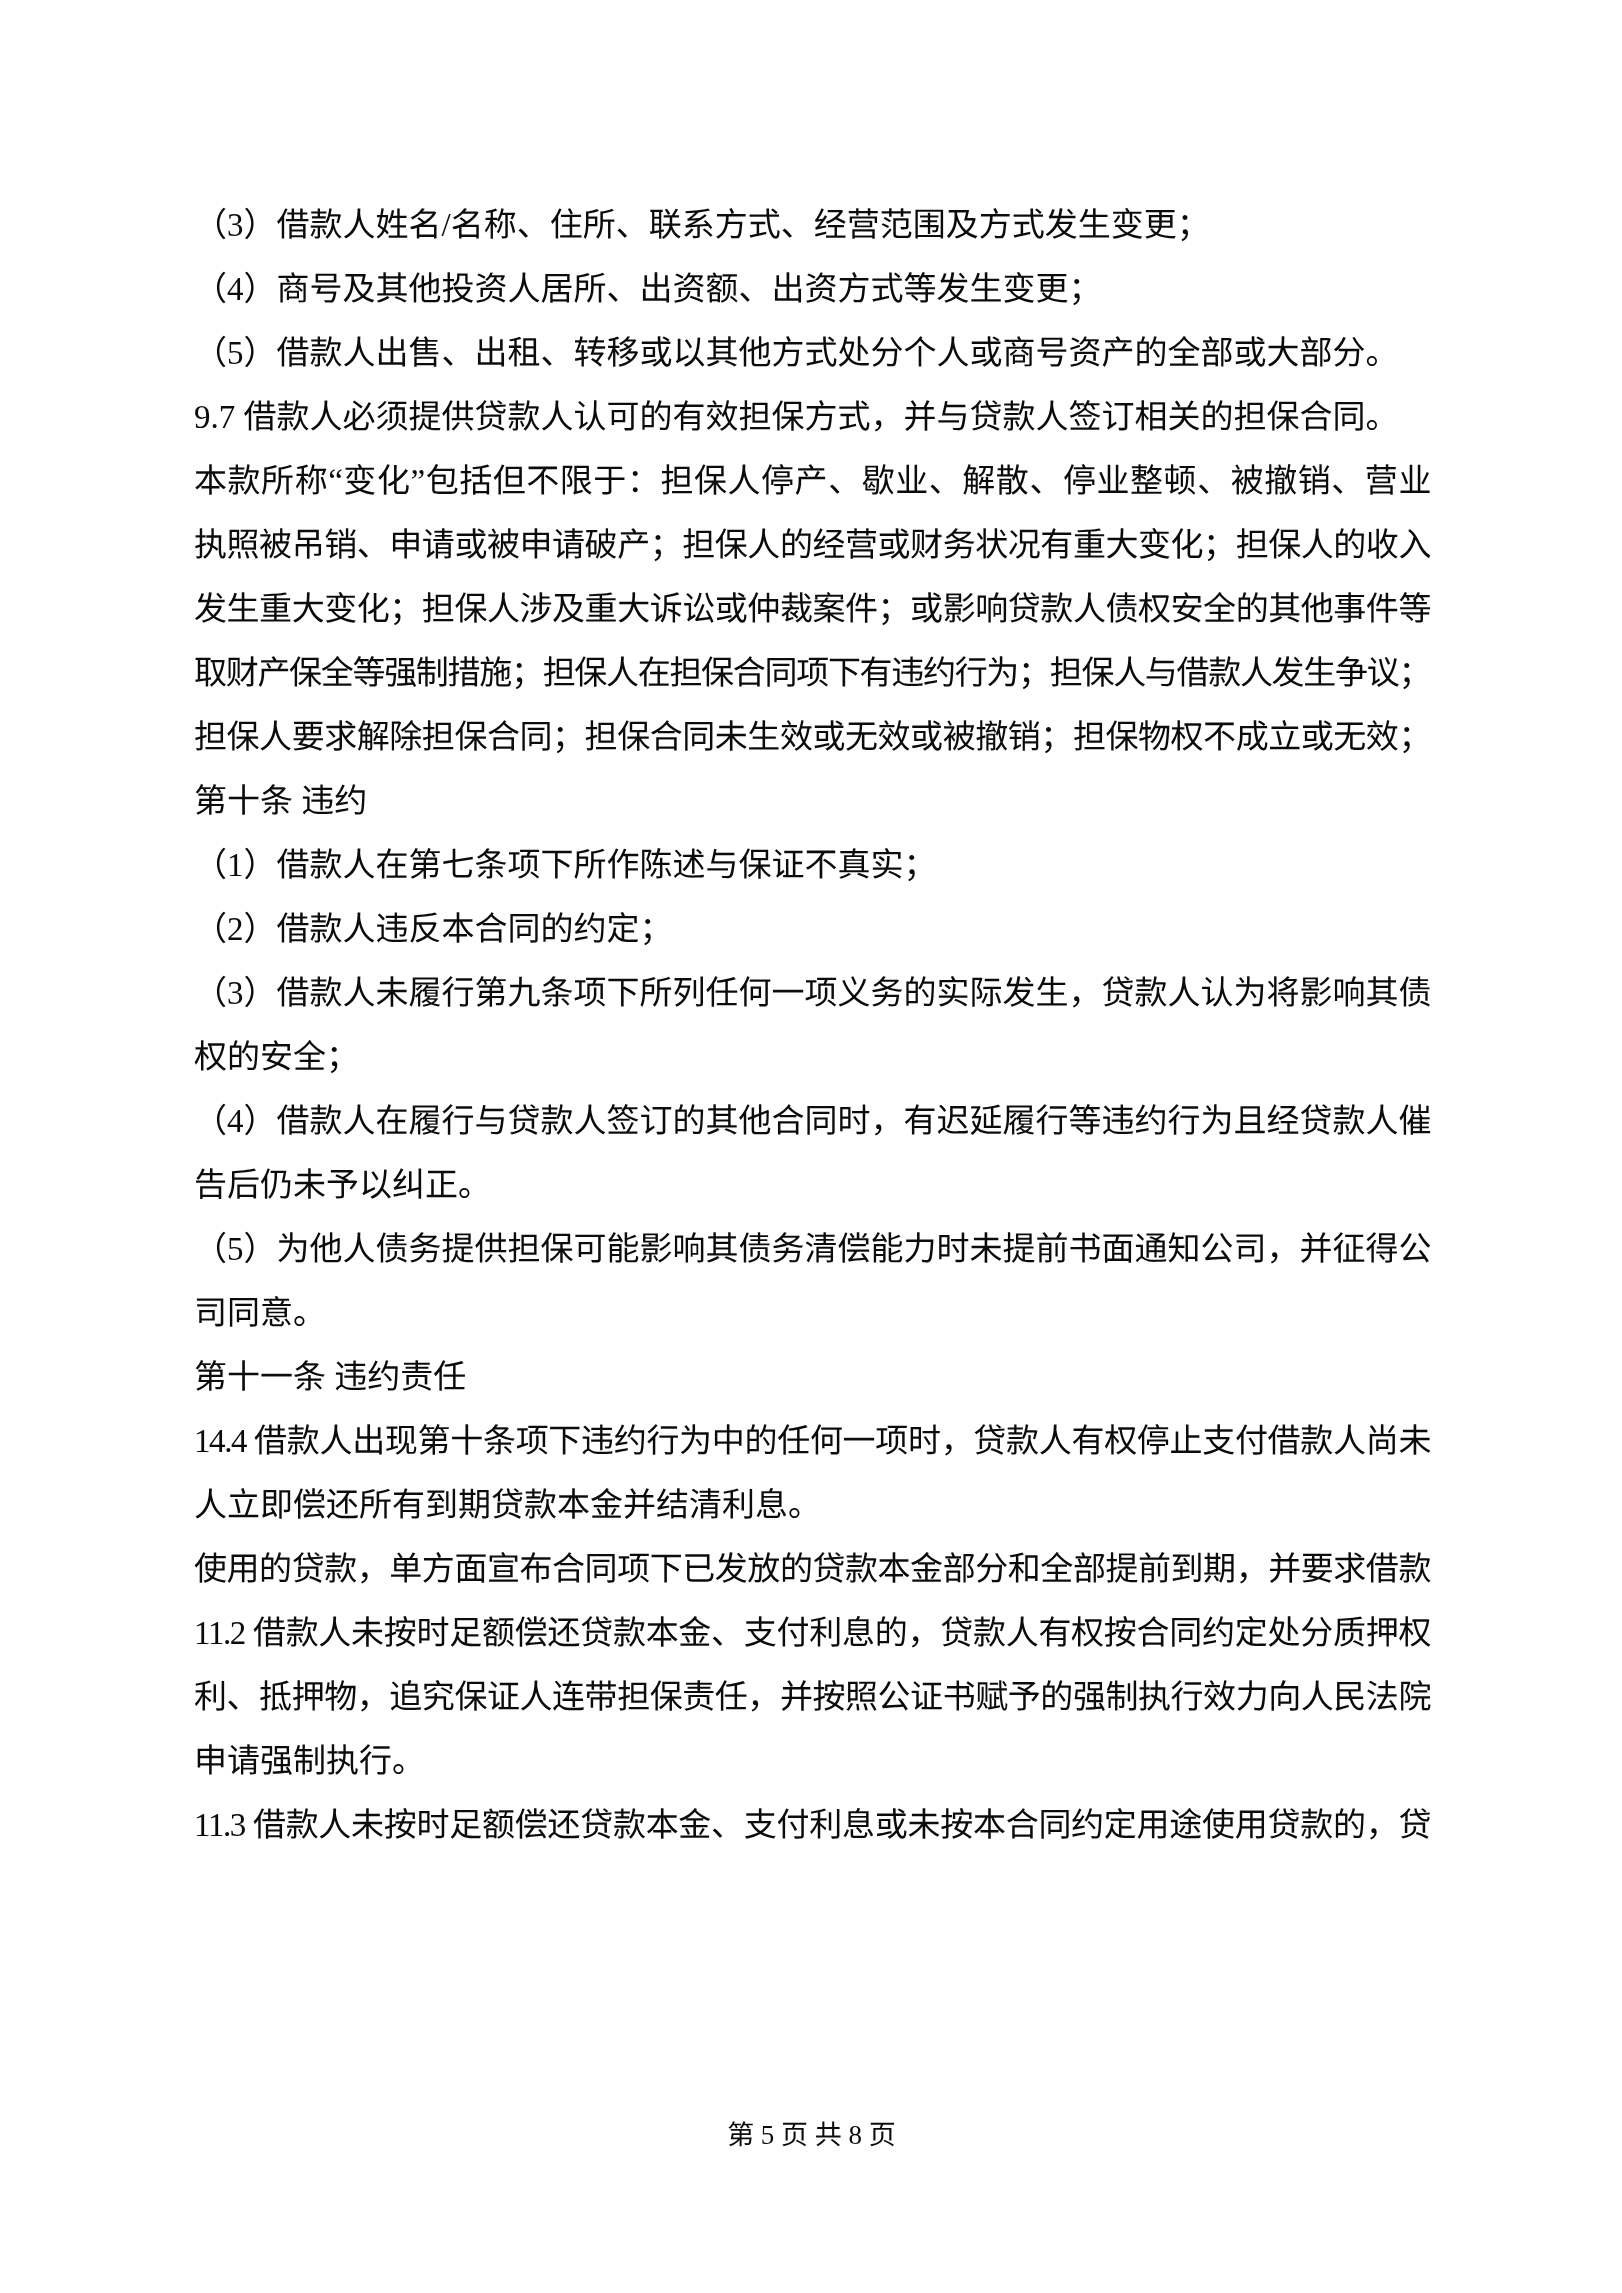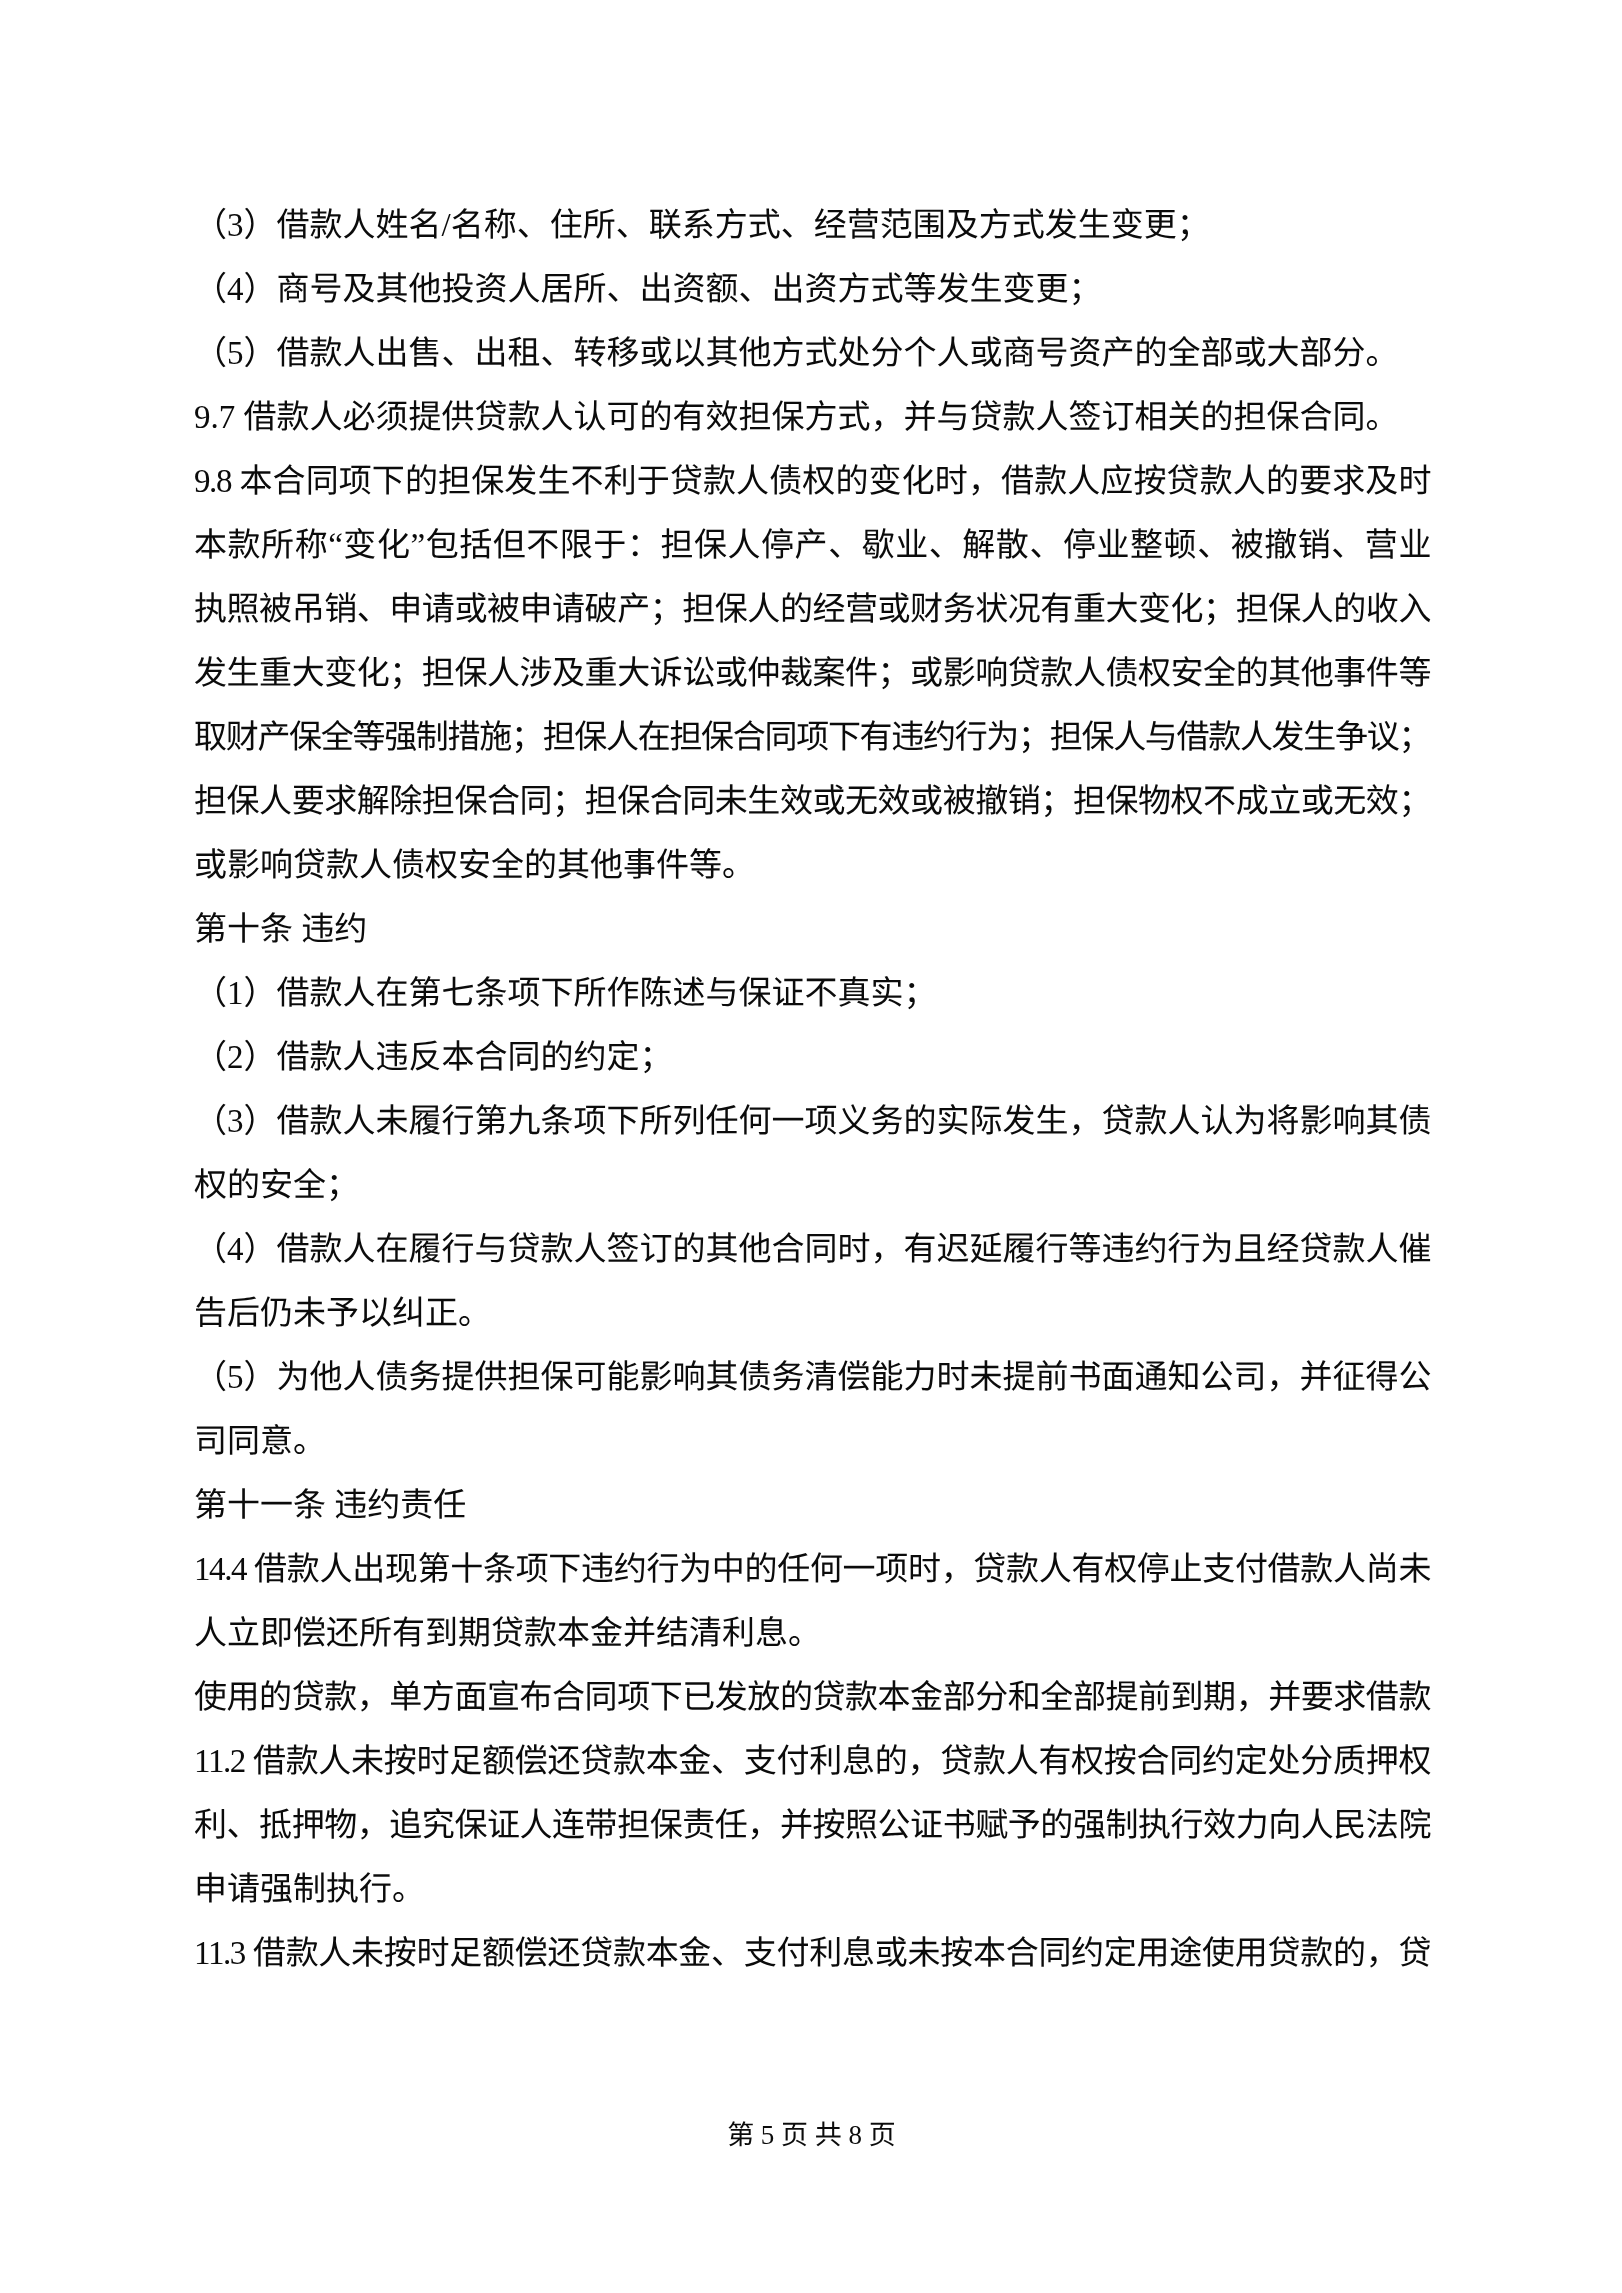--- a/index.html
+++ b/index.html
@@ -49,27 +49,25 @@
 </style>
 </head>
 <body>
 
 <div class="page">
   <div class="content">
       <div class="line">（3）借款人姓名/名称、住所、联系方式、经营范围及方式发生变更；</div>
       <div class="line">（4）商号及其他投资人居所、出资额、出资方式等发生变更；</div>
       <div class="line">（5）借款人出售、出租、转移或以其他方式处分个人或商号资产的全部或大部分。</div>
       <div class="line">9.7 借款人必须提供贷款人认可的有效担保方式，并与贷款人签订相关的担保合同。</div>
-      <div class="line fill">9.8 本合同项下的担保发生不利于贷款人债权的变化时，借款人应按贷款人的要求及时</div>
       <div class="line fill">本款所称“变化”包括但不限于：担保人停产、歇业、解散、停业整顿、被撤销、营业</div>
       <div class="line fill">执照被吊销、申请或被申请破产；担保人的经营或财务状况有重大变化；担保人的收入</div>
       <div class="line fill">发生重大变化；担保人涉及重大诉讼或仲裁案件；或影响贷款人债权安全的其他事件等</div>
       <div class="line fill">取财产保全等强制措施；担保人在担保合同项下有违约行为；担保人与借款人发生争议；</div>
       <div class="line fill">担保人要求解除担保合同；担保合同未生效或无效或被撤销；担保物权不成立或无效；</div>
-      <div class="line">或影响贷款人债权安全的其他事件等。</div>
       <div class="line">第十条 违约</div>
       <div class="line">（1）借款人在第七条项下所作陈述与保证不真实；</div>
       <div class="line">（2）借款人违反本合同的约定；</div>
       <div class="line fill">（3）借款人未履行第九条项下所列任何一项义务的实际发生，贷款人认为将影响其债</div>
       <div class="line">权的安全；</div>
       <div class="line fill">（4）借款人在履行与贷款人签订的其他合同时，有迟延履行等违约行为且经贷款人催</div>
       <div class="line">告后仍未予以纠正。</div>
       <div class="line fill">（5）为他人债务提供担保可能影响其债务清偿能力时未提前书面通知公司，并征得公</div>
       <div class="line">司同意。</div>
       <div class="line">第十一条 违约责任</div>

